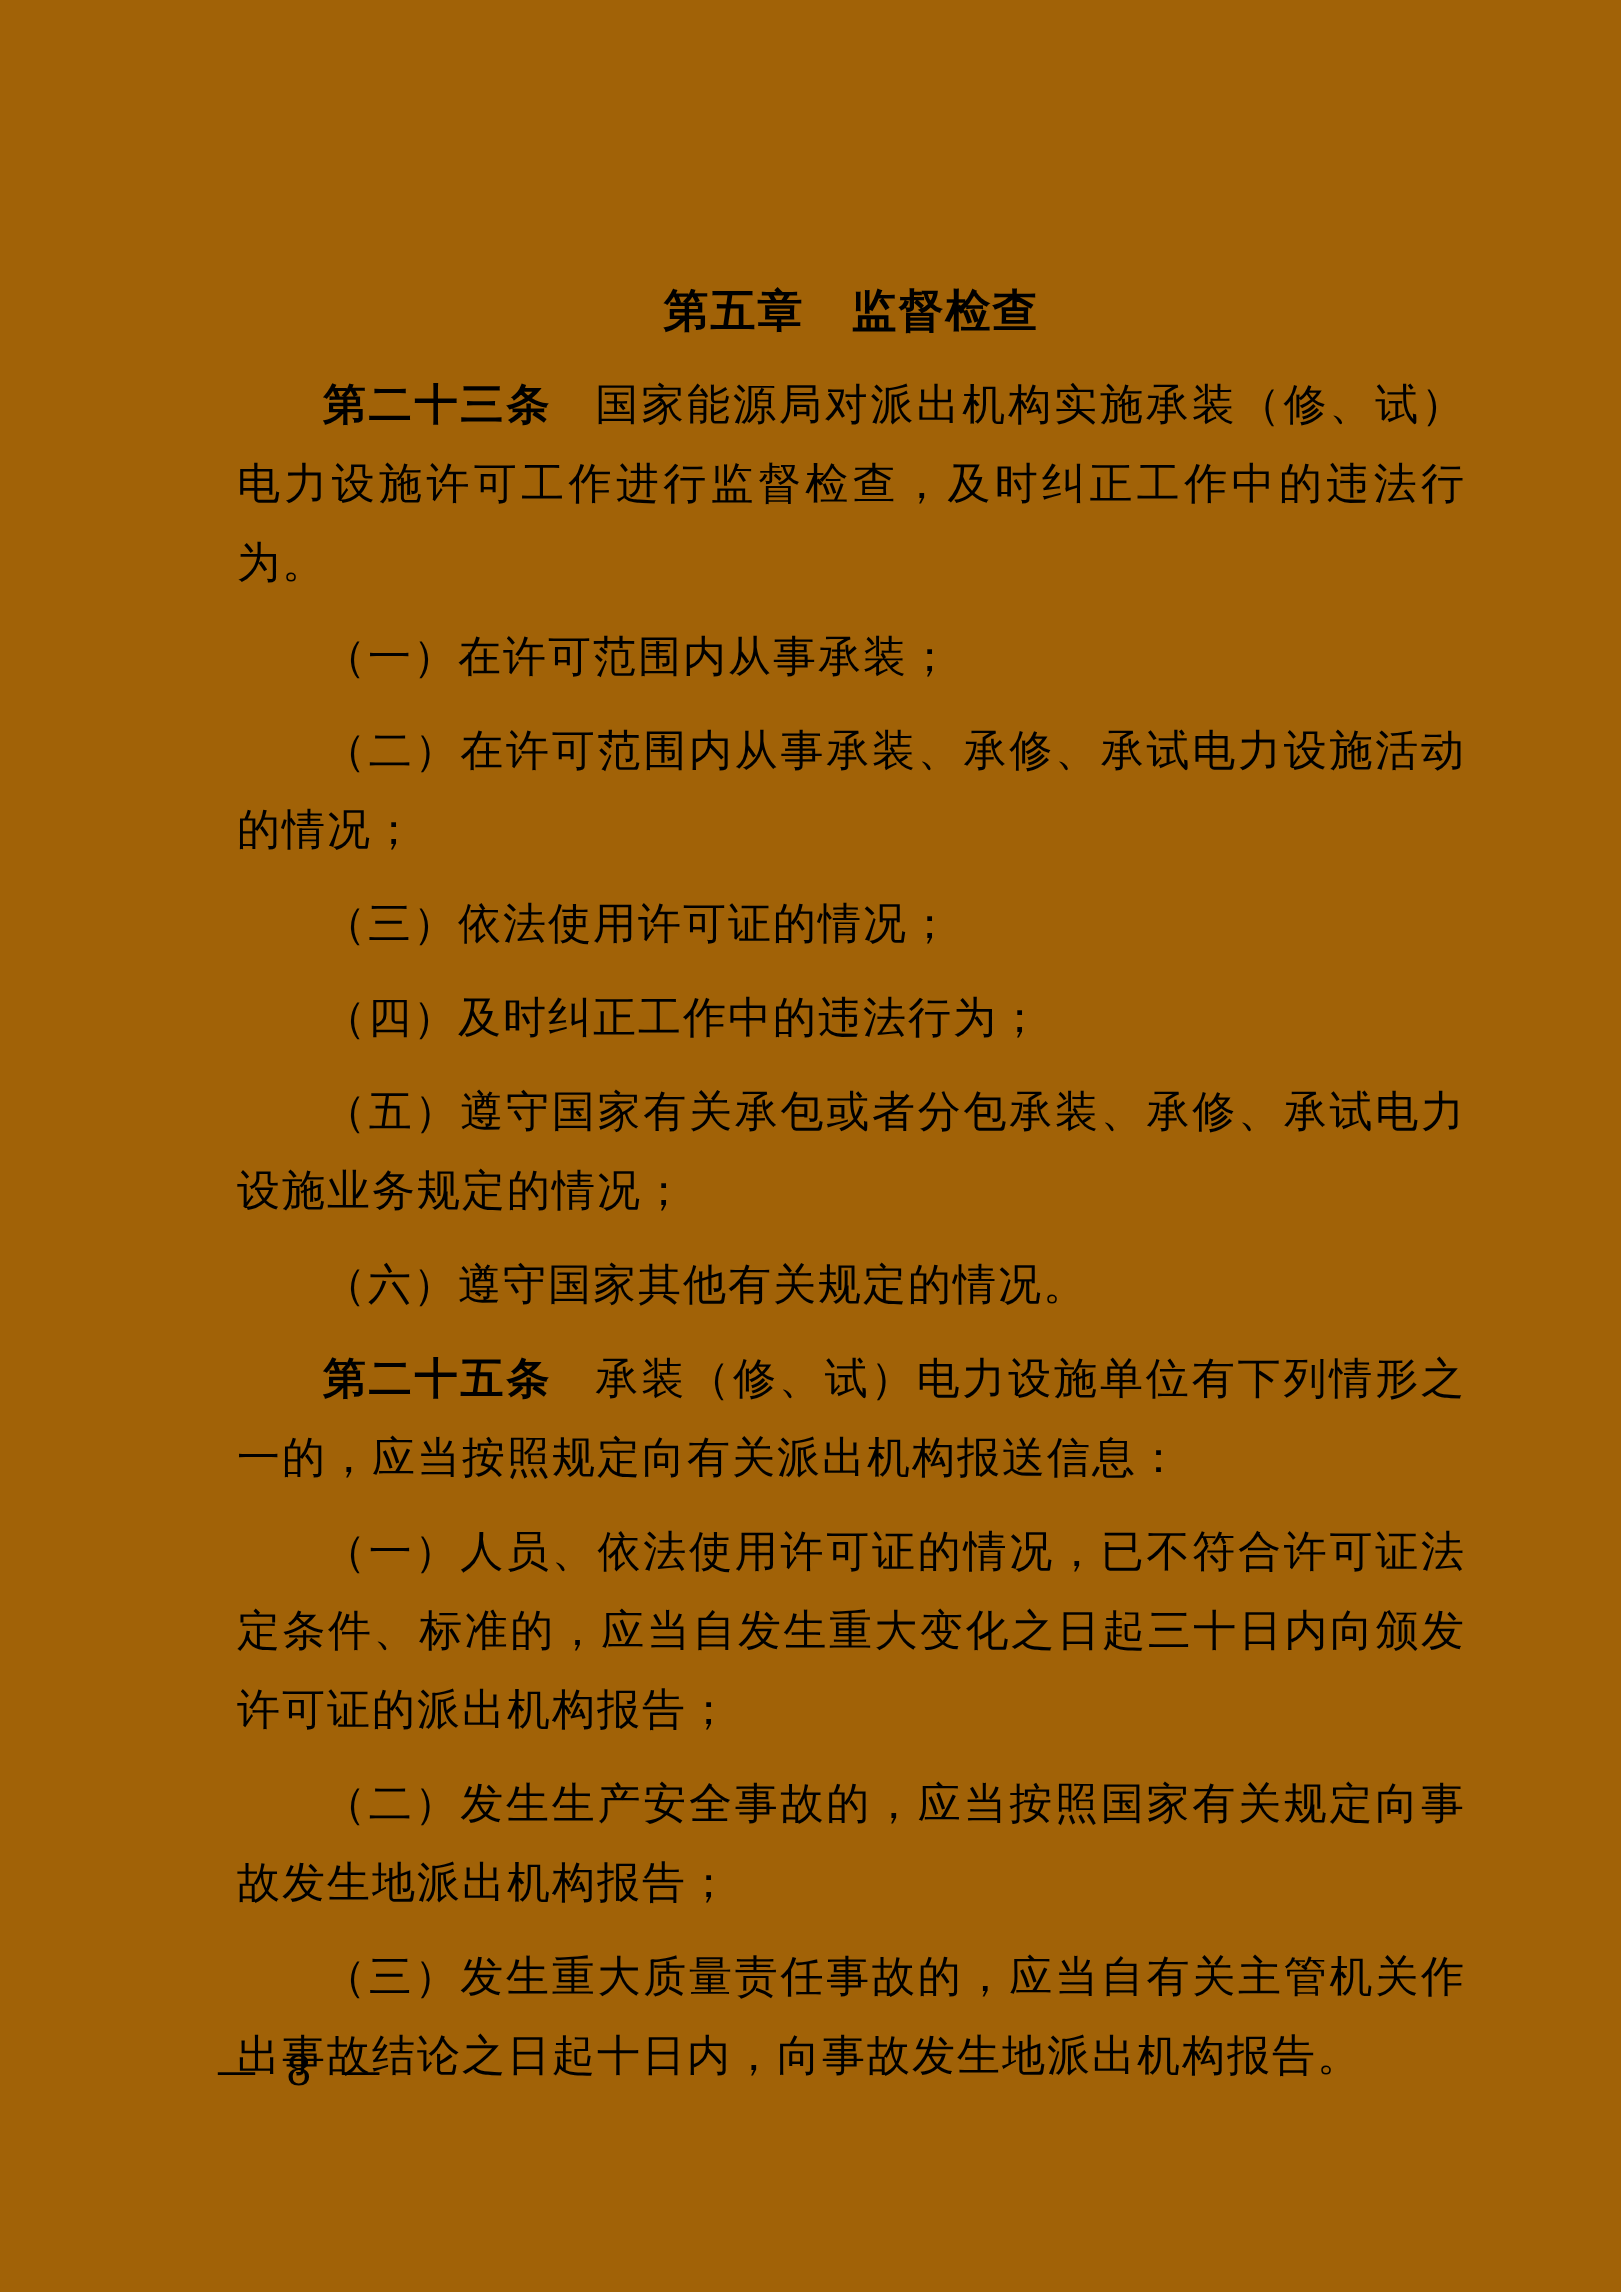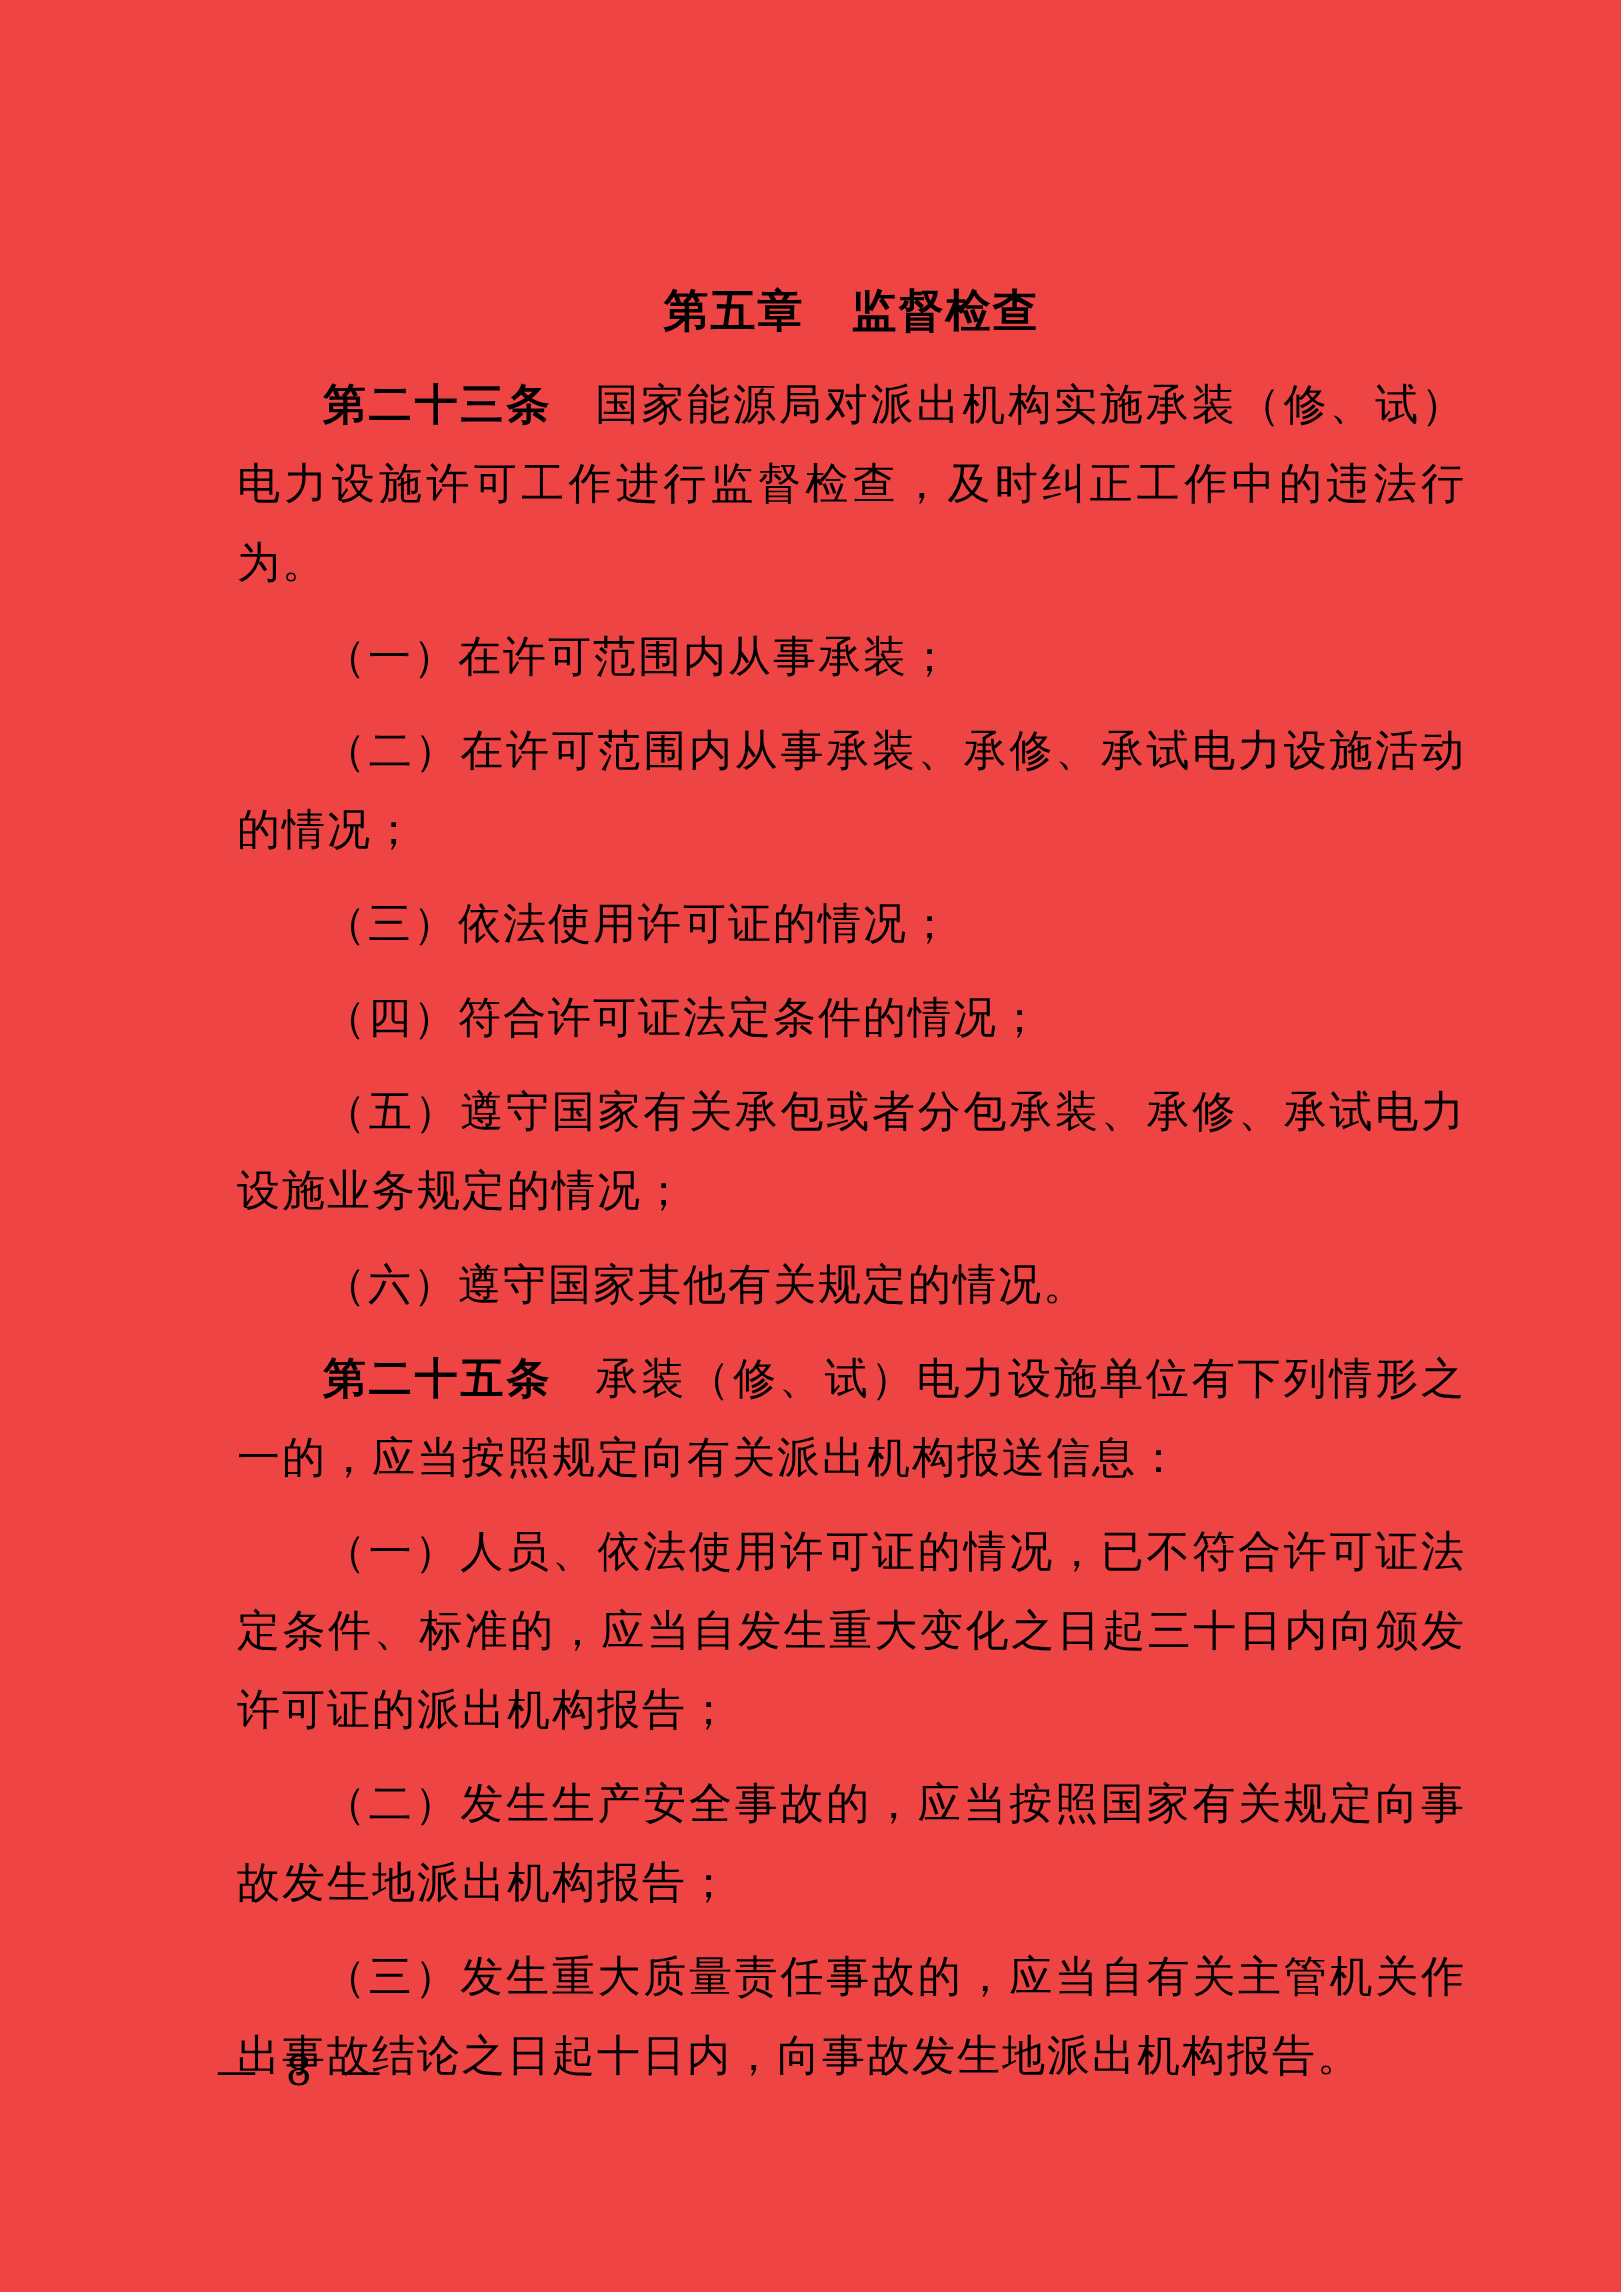--- a/index.html
+++ b/index.html
@@ -5,21 +5,21 @@
   html, body {
     margin: 0;
     padding: 0;
     background: #e8e8e8;
   }
   .page {
     position: relative;
     width: 1621px;
     height: 2293px;
     margin: 0 auto;
-    background: #ef4444;
+    background: #a16207;
     overflow: hidden;
     color: #000000;
   }
   .content {
     position: absolute;
     left: 222px;
     top: 271px;
     width: 1259px;
   }
   .chapter-heading {
@@ -63,21 +63,21 @@
   <div class="content">
 
     <h2 class="chapter-heading">第五章　监督检查</h2>
 
     <p class="para"><b class="art-label">第二十三条</b><span>国家能源局对派出机构实施承装（修、试）电力设施许可工作进行监督检查，及时纠正工作中的违法行为。</span></p>
 
 
     <p class="para">（一）在许可范围内从事承装；</p>
     <p class="para">（二）在许可范围内从事承装、承修、承试电力设施活动的情况；</p>
     <p class="para">（三）依法使用许可证的情况；</p>
-    <p class="para">（四）符合许可证法定条件的情况；</p>
+    <p class="para">（四）及时纠正工作中的违法行为；</p>
     <p class="para">（五）遵守国家有关承包或者分包承装、承修、承试电力设施业务规定的情况；</p>
     <p class="para">（六）遵守国家其他有关规定的情况。</p>
 
     <p class="para"><b class="art-label">第二十五条</b><span>承装（修、试）电力设施单位有下列情形之一的，应当按照规定向有关派出机构报送信息：</span></p>
 
     <p class="para">（一）人员、依法使用许可证的情况，已不符合许可证法定条件、标准的，应当自发生重大变化之日起三十日内向颁发许可证的派出机构报告；</p>
     <p class="para">（二）发生生产安全事故的，应当按照国家有关规定向事故发生地派出机构报告；</p>
     <p class="para">（三）发生重大质量责任事故的，应当自有关主管机关作出事故结论之日起十日内，向事故发生地派出机构报告。</p>
 
   </div>

